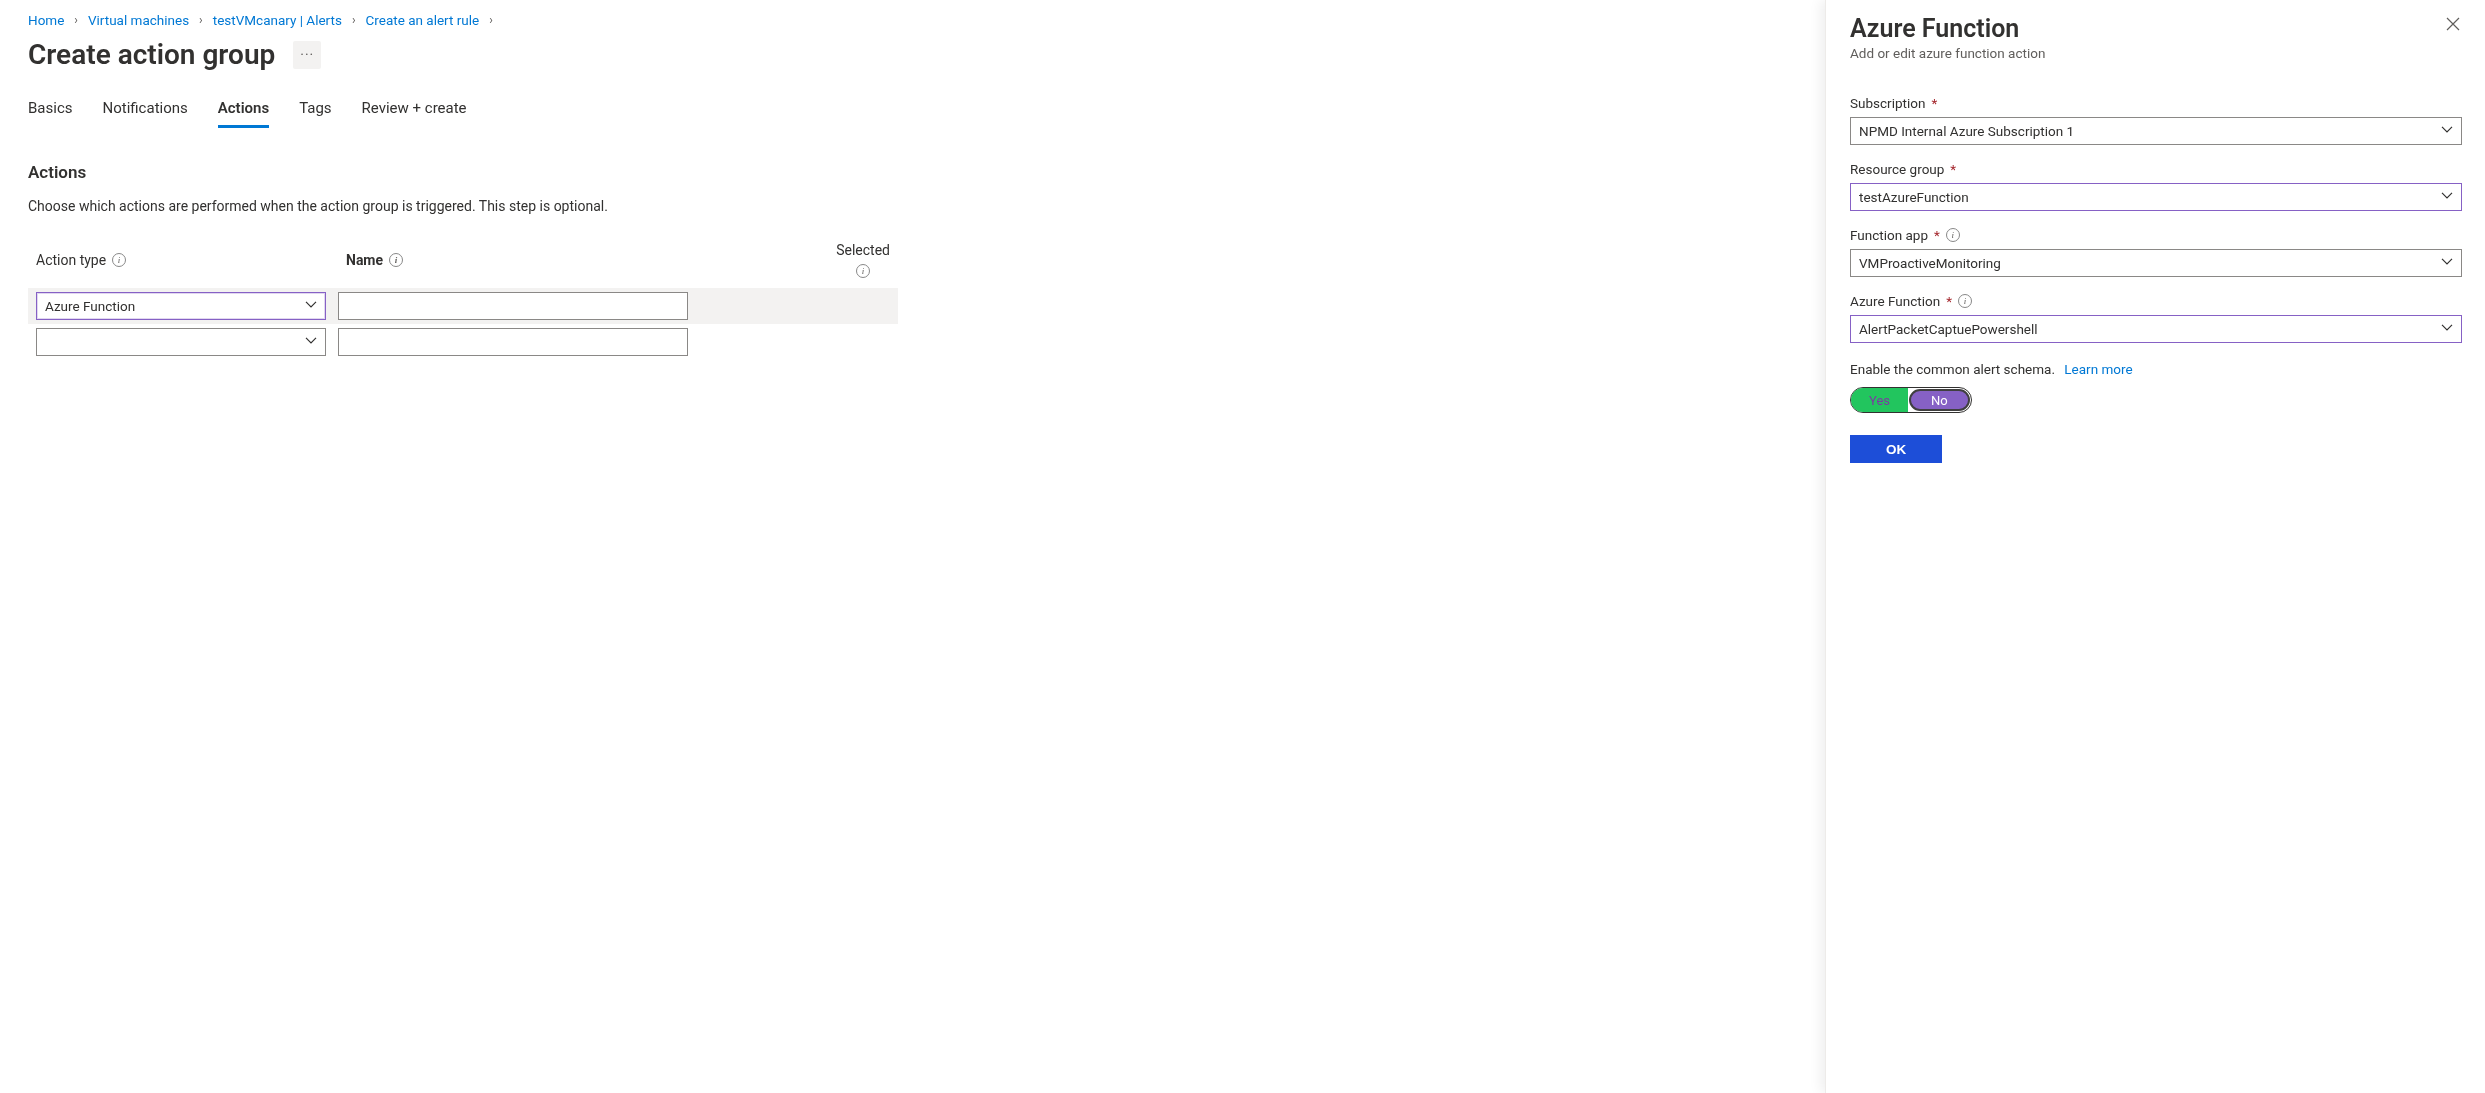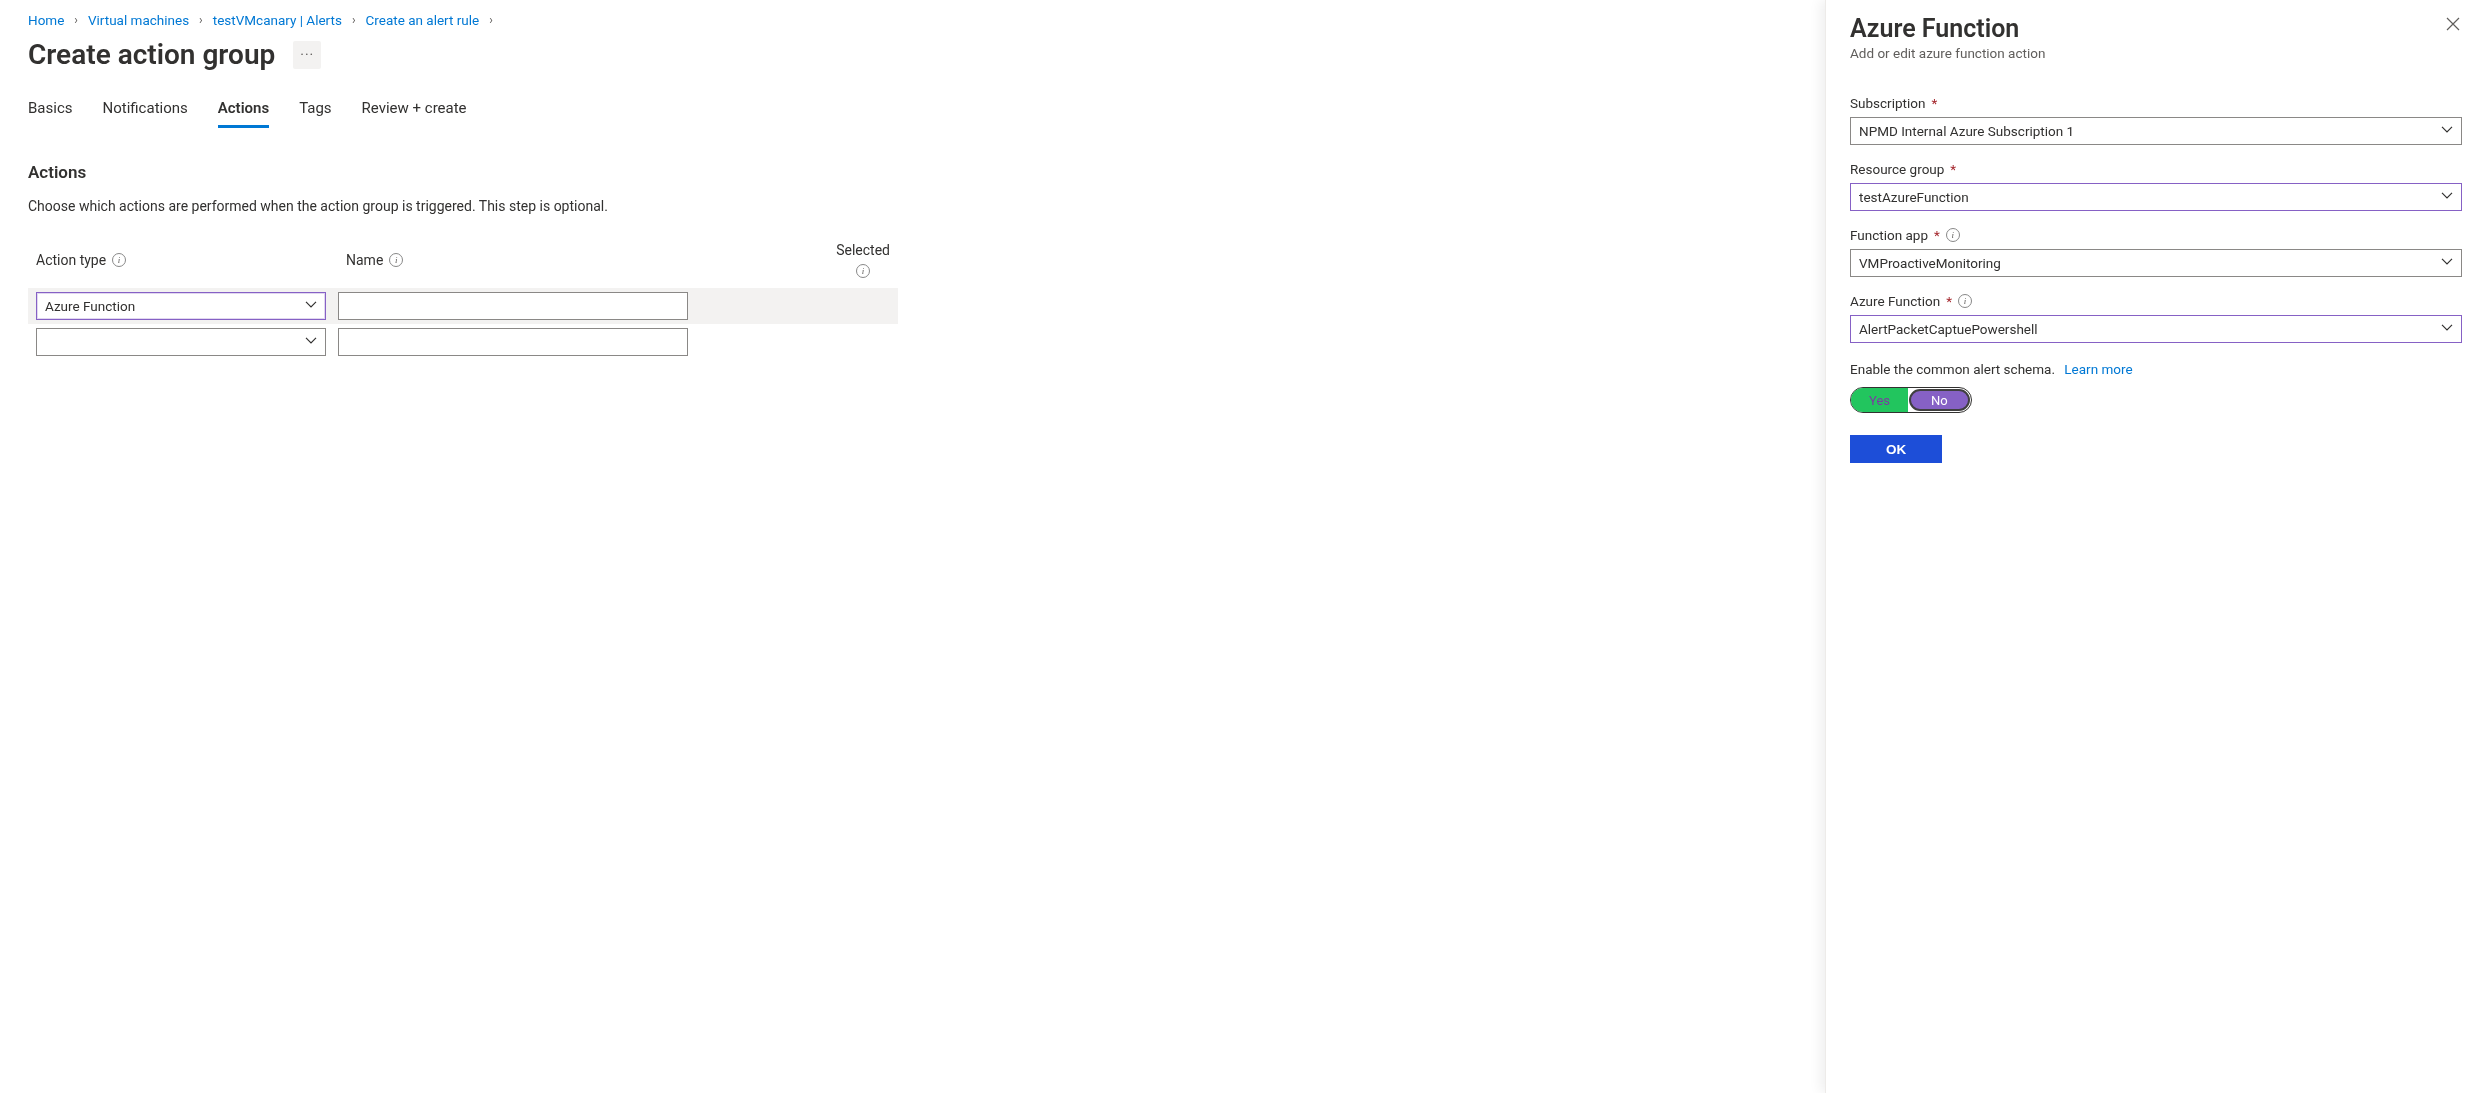--- a/index.html
+++ b/index.html
@@ -43,21 +43,21 @@
 .tab { padding-bottom: 8px; cursor: pointer; color: #323130; }
 .tab.active { font-weight: 600; border-bottom: 3px solid #0078d4; }
 
 .section-h { font-size: 17px; font-weight: 600; margin-bottom: 16px; }
 .section-desc { font-size: 14px; color: #323130; margin-bottom: 28px; }
 
 .actions-table { width: 870px; }
 .th-row { display: flex; gap: 12px; padding: 0 8px 10px 8px; font-size: 14px; color: #323130; }
 .th { display: flex; align-items: center; gap: 6px; }
 .th.col-type { width: 298px; }
-.th.col-name { width: 350px; }
+.th.col-name { width: 350px; font-weight: bold; }
 .th.col-sel { margin-left: auto; flex-direction: column; }
 
 .info-icon {
   width: 14px; height: 14px; border: 1px solid #888; border-radius: 50%;
   display: inline-flex; align-items: center; justify-content: center;
   font-size: 9px; color: #605e5c; font-style: italic; font-family: Georgia, serif;
 }
 
 .tr {
   display: flex; gap: 12px; padding: 4px 8px; align-items: center;

